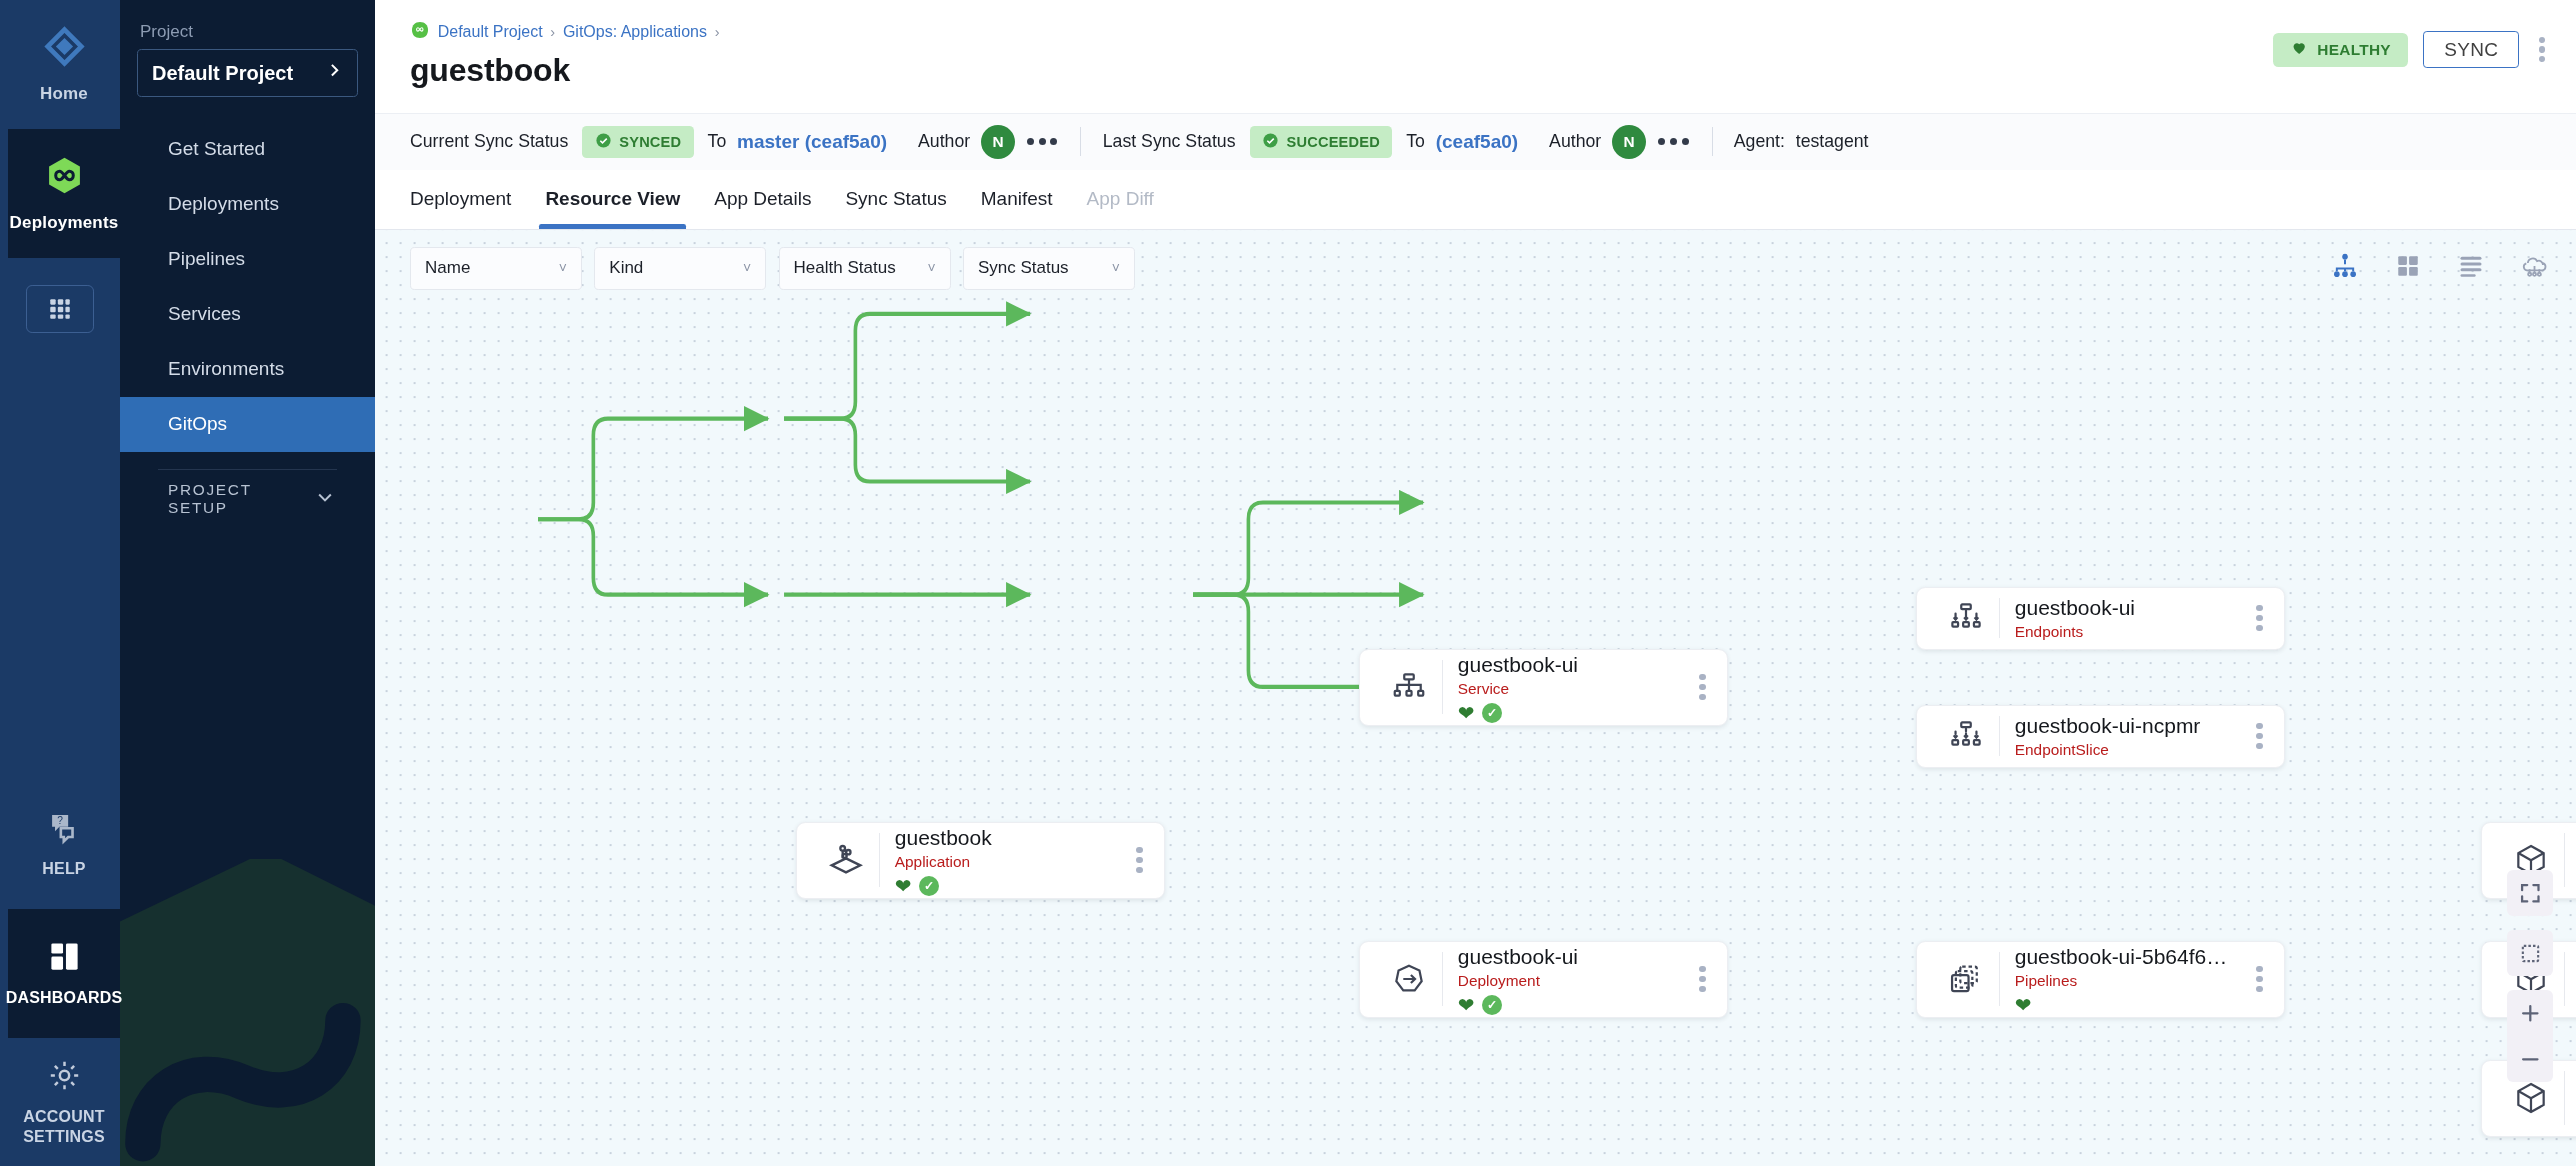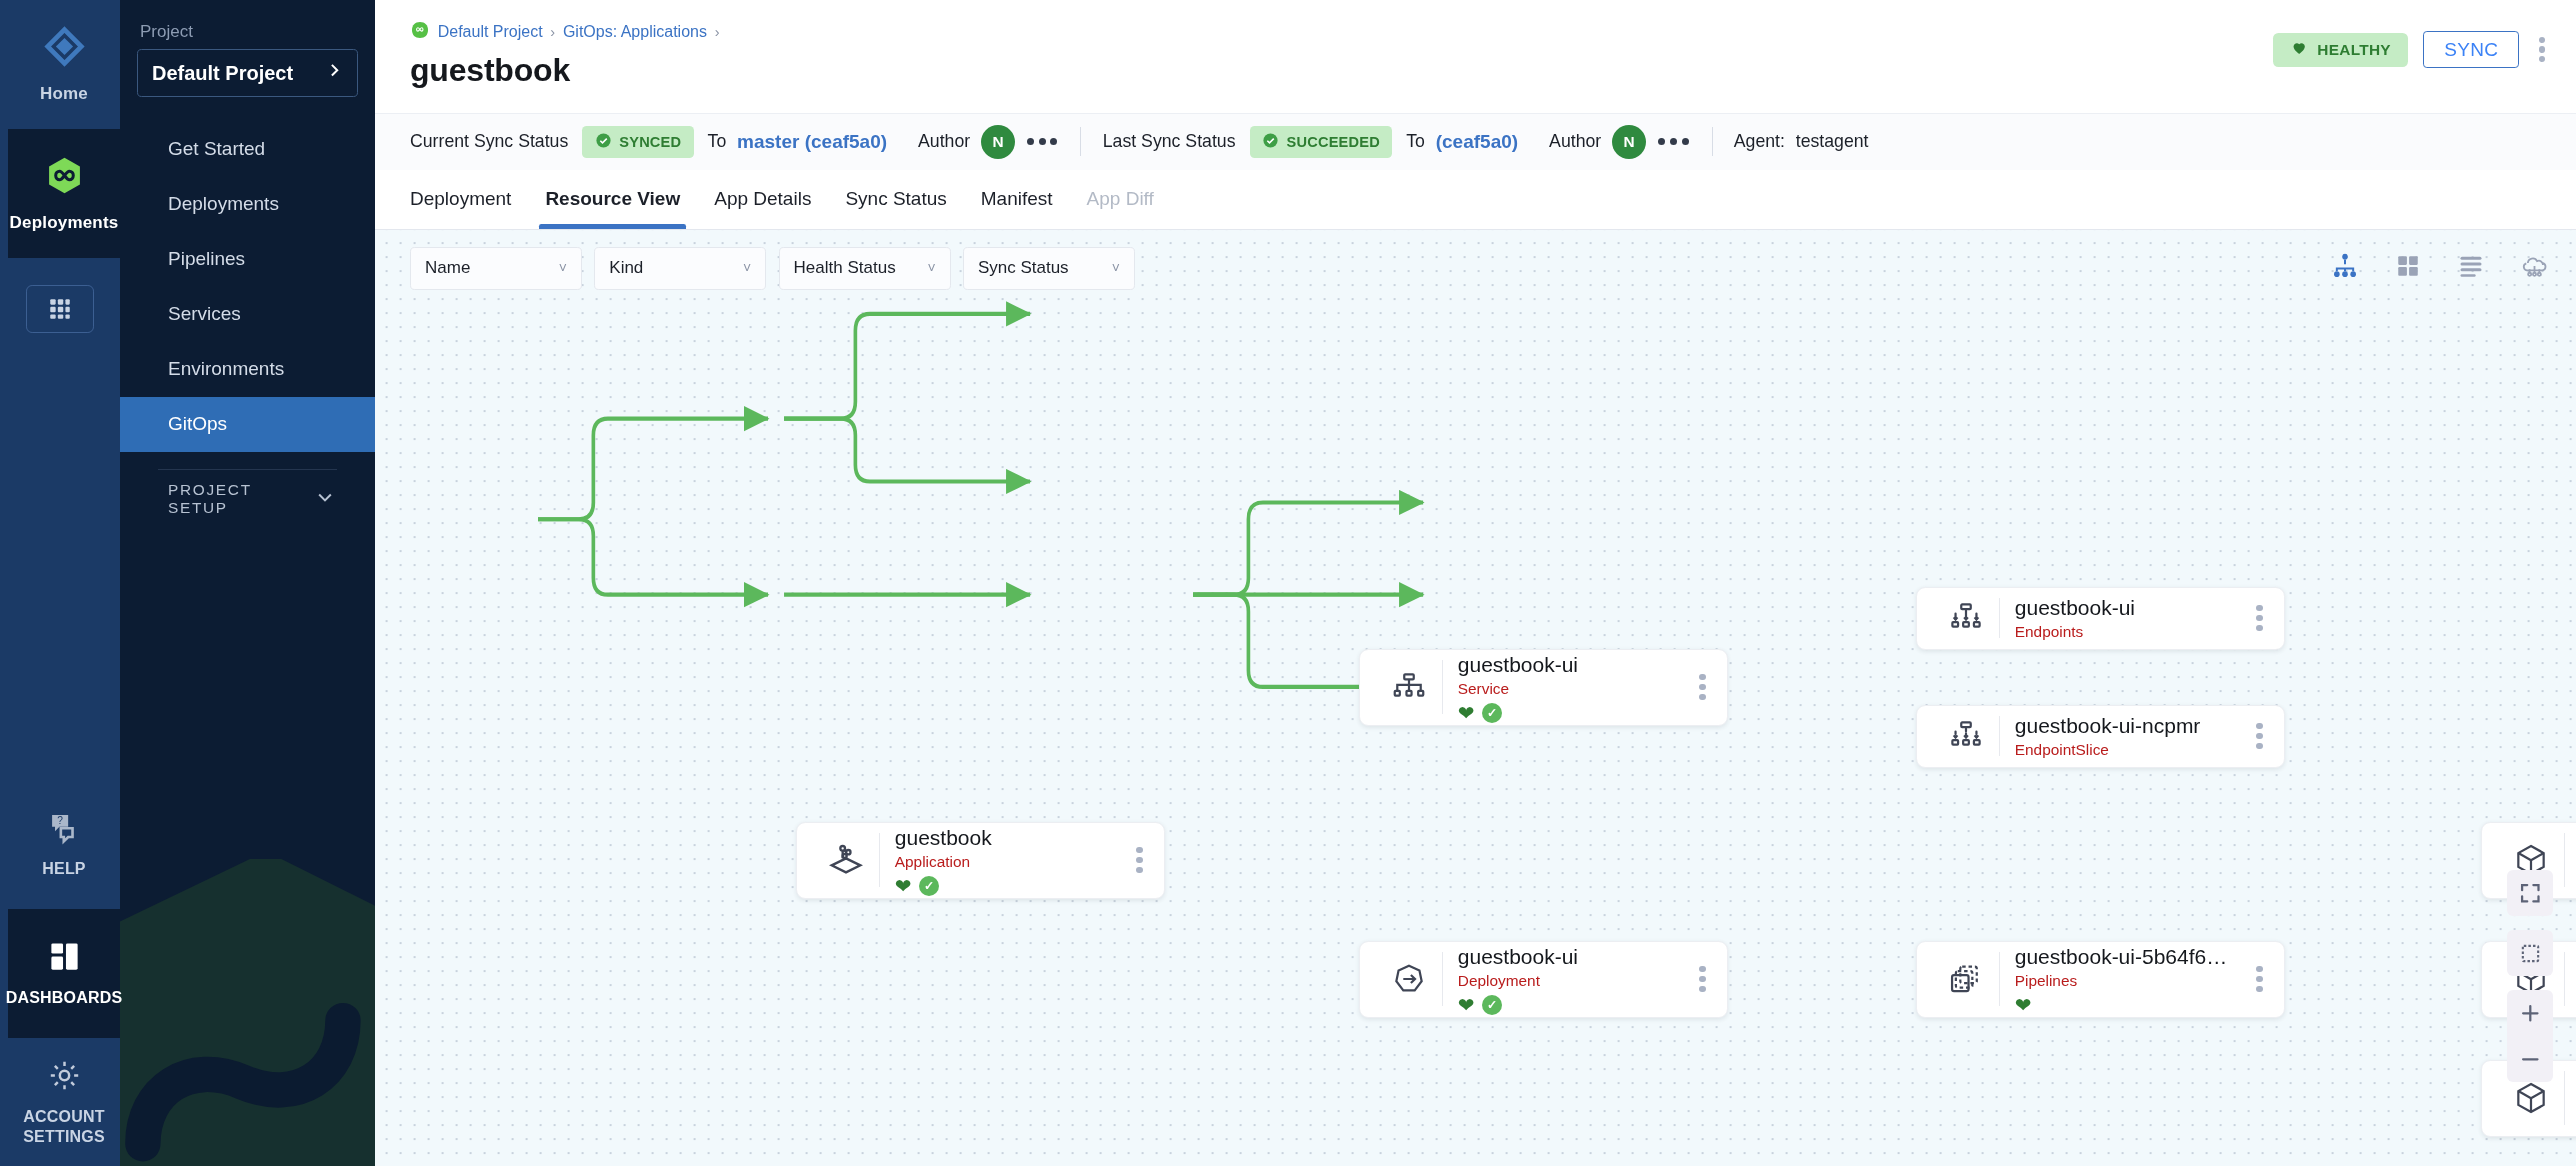--- a/index.html
+++ b/index.html
@@ -72,21 +72,21 @@
   .crumb-sep { color: #8a93a5; font-size: 14.6px; }
   .page-title { font-size: 32px; font-weight: 700; color: #15181d; margin-top: 7.7px; letter-spacing: -0.2px; }
 
   .hdr-actions { position: absolute; right: 26px; top: 31px; display: flex; align-items: center; gap: 15.4px; }
   .badge-healthy {
     background: #c5ecc5; color: #2e7d32; border-radius: 5.4px;
     height: 34px; padding: 0 17px; display: flex; align-items: center; gap: 9.2px;
     font-size: 15.4px; font-weight: 700; letter-spacing: 0.3px;
   }
   .btn-sync {
-    border: 0.8px solid #3b73c4; color: #3b82f6; background: #fff;
+    border: 0.8px solid #3b73c4; color: #404040; background: #fff;
     height: 37px; padding: 0 20px; border-radius: 3.8px;
     font-size: 19px; font-weight: 400; letter-spacing: 0.3px; cursor: pointer;
     display: flex; align-items: center;
   }
   .kebab-v { display: flex; flex-direction: column; gap: 3.8px; cursor: pointer; padding: 4.6px; }
   .kebab-v i { width: 6.1px; height: 6.1px; border-radius: 50%; background: #a9b2c4; display: block; }
   .kebab-h { display: flex; gap: 4.6px; cursor: pointer; padding: 4.6px 1.5px; align-items: center;}
   .kebab-h i { width: 7px; height: 7px; border-radius: 50%; background: #333b4a; display: block; }
 
   

